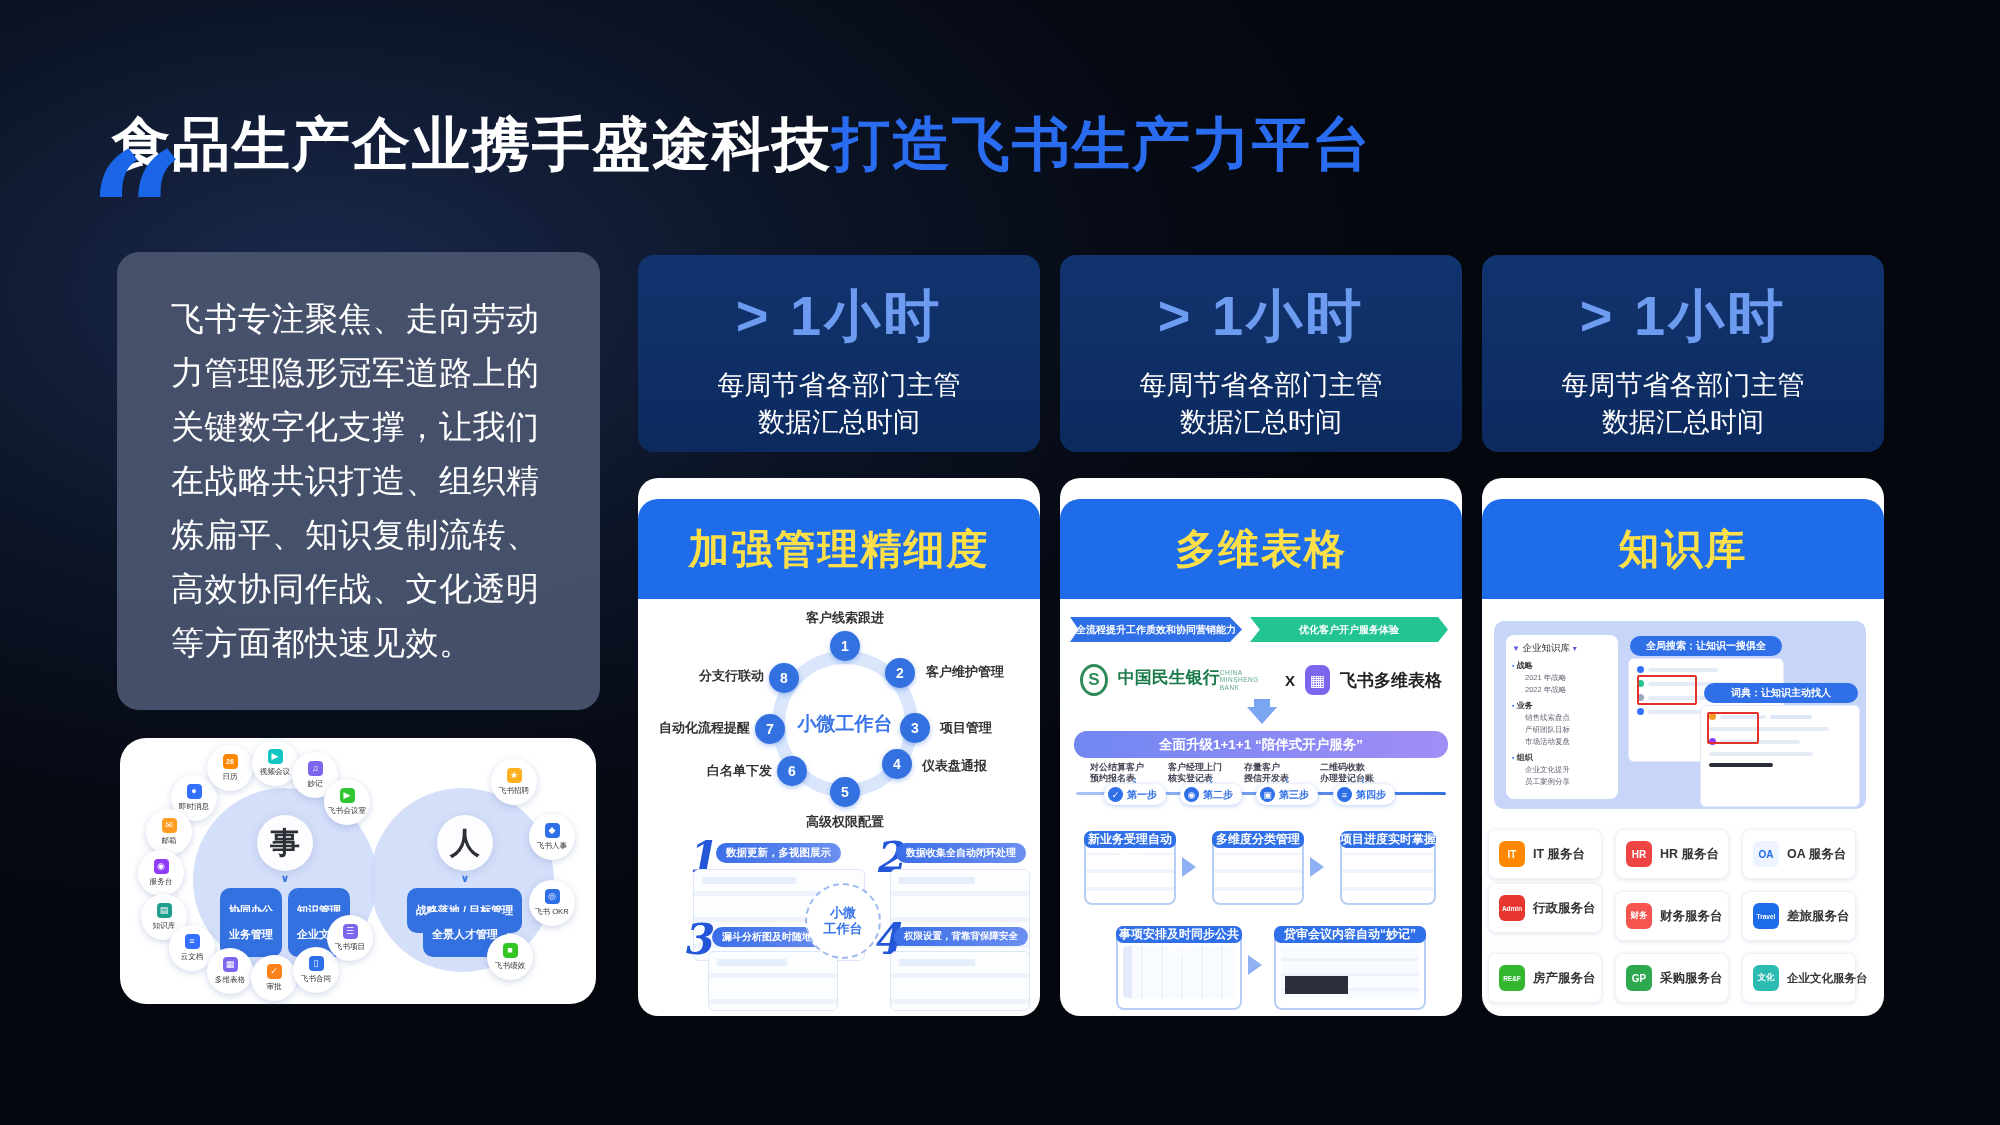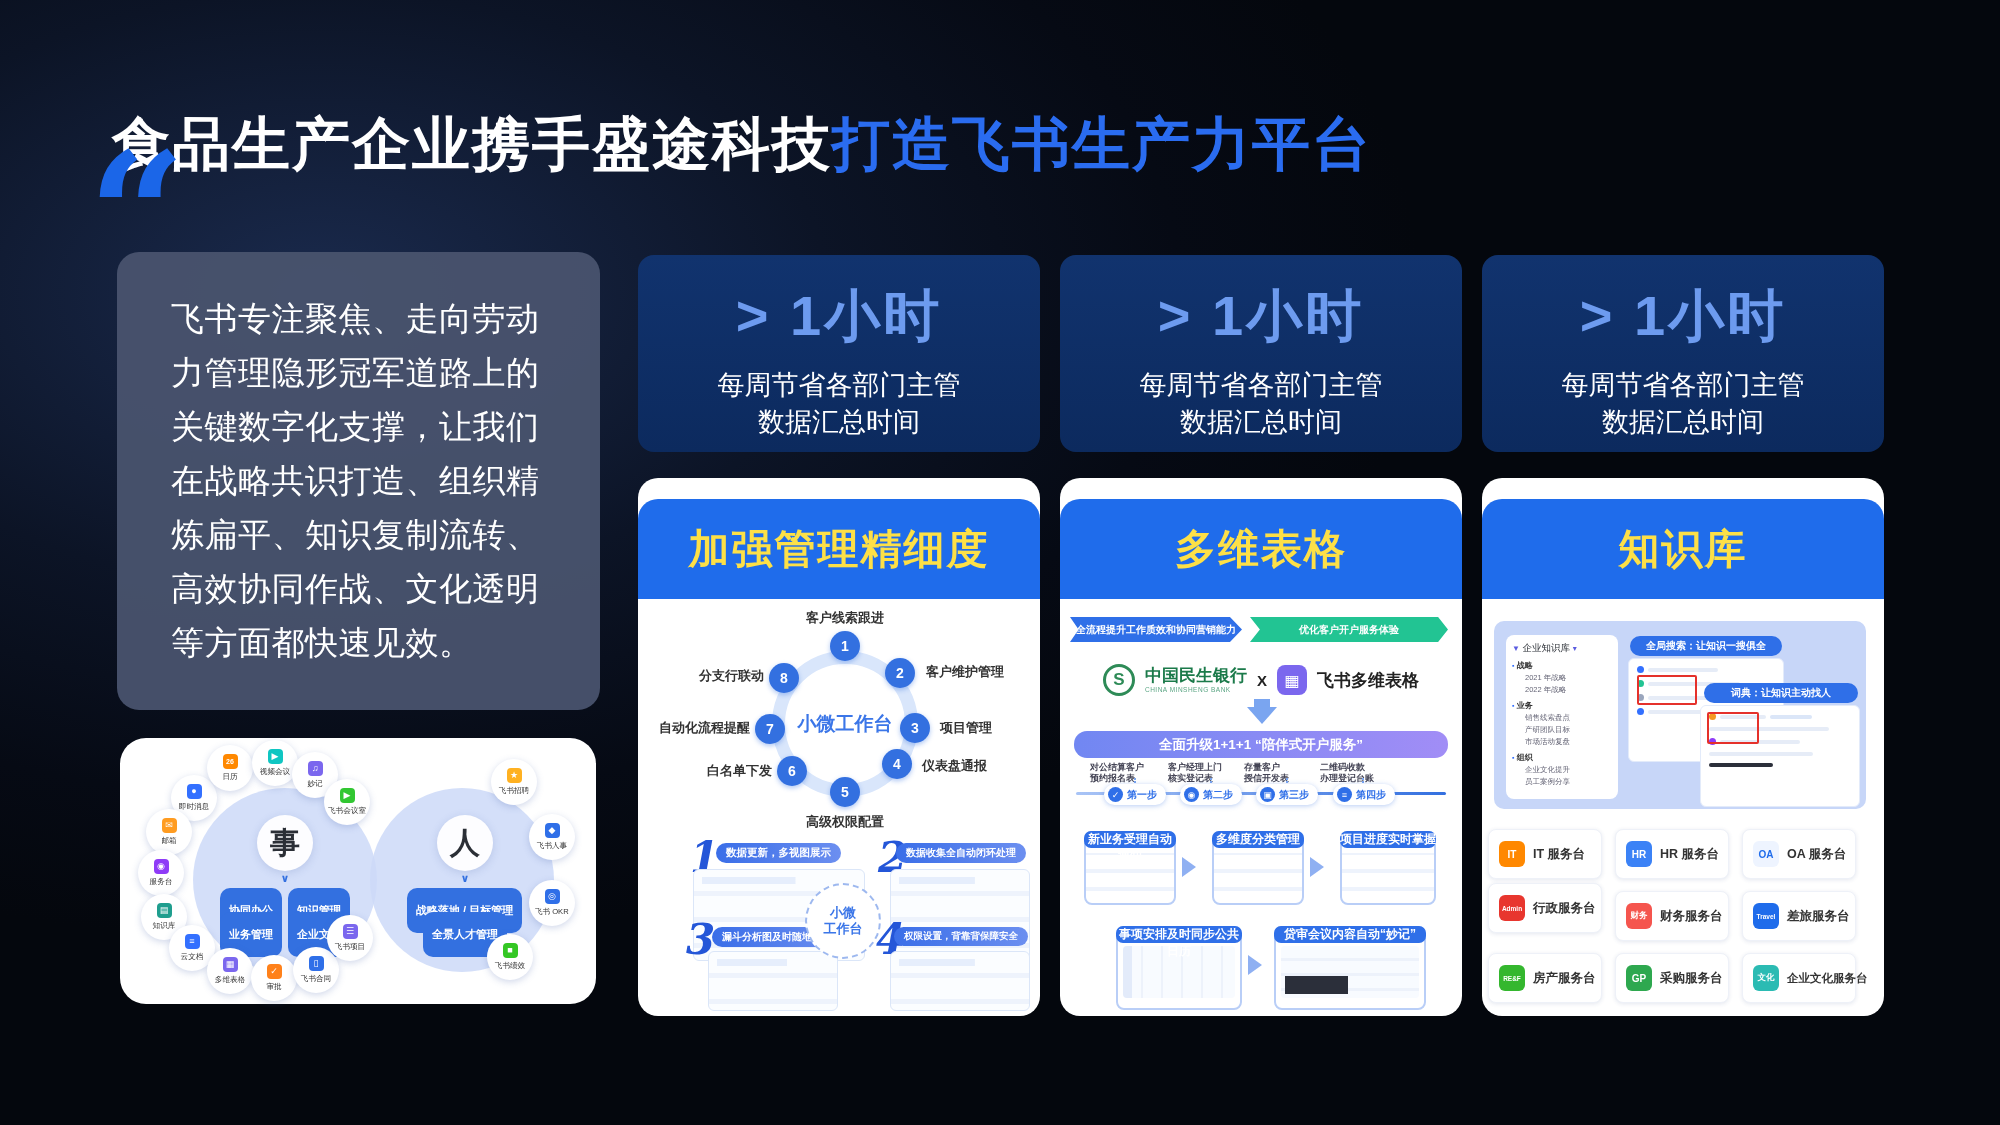--- a/index.html
+++ b/index.html
@@ -53,21 +53,21 @@
   .feat-center{position:absolute;left:167px;top:284px;width:76px;height:76px;border-radius:50%;background:#fff;
     border:2px dashed #9db8ef;box-sizing:border-box;display:flex;align-items:center;justify-content:center;text-align:center;
     font-size:13px;font-weight:800;color:#3b76e8;line-height:16px;z-index:3;}
   
   .ribbon{position:absolute;height:25px;line-height:25px;text-align:center;color:#fff;font-size:10px;font-weight:bold;}
   .ribbon.blue{left:10px;top:18px;width:172px;background:#2f6fe8;clip-path:polygon(0 0,93% 0,100% 50%,93% 100%,0 100%,5% 50%);}
   .ribbon.green{left:190px;top:18px;width:198px;background:#22c493;clip-path:polygon(0 0,95% 0,100% 50%,95% 100%,0 100%,5% 50%);}
   .partner{position:absolute;left:20px;top:56px;width:362px;height:50px;display:flex;align-items:center;justify-content:center;gap:10px;}
   .bank-logo{width:32px;height:32px;border-radius:50%;border:3px solid #2e8b57;color:#2e8b57;font-weight:800;font-size:17px;
     display:flex;align-items:center;justify-content:center;box-sizing:border-box;}
-  .bank-text{display:flex;flex-direction:column;line-height:1.1;}
+  .bank-text{display:flex;flex-direction:row;line-height:1.1;}
   .bank-name{font-size:17px;font-weight:800;color:#1b7a4a;white-space:nowrap;}
   .bank-sub{font-size:6.5px;color:#5aa583;letter-spacing:.5px;}
   .cross{font-size:15px;font-weight:800;color:#222;}
   .prod-ico{width:30px;height:30px;border-radius:8px;background:#7b67ee;color:#fff;font-size:16px;display:flex;align-items:center;justify-content:center;}
   .prod-name{font-size:17px;font-weight:800;color:#222;white-space:nowrap;}
   .dn-arrow{position:absolute;left:187px;top:108px;width:0;height:0;border:15px solid transparent;border-top:17px solid #7aa5f0;}
   .dn-stem{position:absolute;left:194px;top:100px;width:16px;height:10px;background:#7aa5f0;}
   .upgrade{position:absolute;left:14px;top:132px;width:374px;height:27px;border-radius:13px;
     background:linear-gradient(90deg,#7187f2,#a18df6);color:#fff;font-size:13.5px;font-weight:bold;text-align:center;line-height:27px;}
   .step-top{position:absolute;top:163px;width:72px;font-size:9px;line-height:11px;color:#445;font-weight:bold;}
@@ -389,21 +389,21 @@
             </div>
           <div class="red-box" style="left:6px;top:6px;width:48px;height:28px"></div>
         </div>
         <div class="kb-banner" style="left:210px;top:62px;width:154px">词典：让知识主动找人</div>
       </div>
       <div class="svc" style="left:6px;top:230px">
           <span class="svc-ico" style="background:#ff8800;color:#ffffff;font-size:10px">IT</span>
           <span class="svc-label">IT 服务台</span>
         </div>
       <div class="svc" style="left:133px;top:230px">
-          <span class="svc-ico" style="background:#3b82f6;color:#ffffff;font-size:10px">HR</span>
+          <span class="svc-ico" style="background:#ef4444;color:#ffffff;font-size:10px">HR</span>
           <span class="svc-label">HR 服务台</span>
         </div>
       <div class="svc" style="left:260px;top:230px">
           <span class="svc-ico" style="background:#eef4ff;color:#1f6ceb;font-size:10px">OA</span>
           <span class="svc-label">OA 服务台</span>
         </div>
       <div class="svc" style="left:6px;top:284px">
           <span class="svc-ico" style="background:#e8362e;color:#ffffff;font-size:6.5px">Admin</span>
           <span class="svc-label">行政服务台</span>
         </div>

